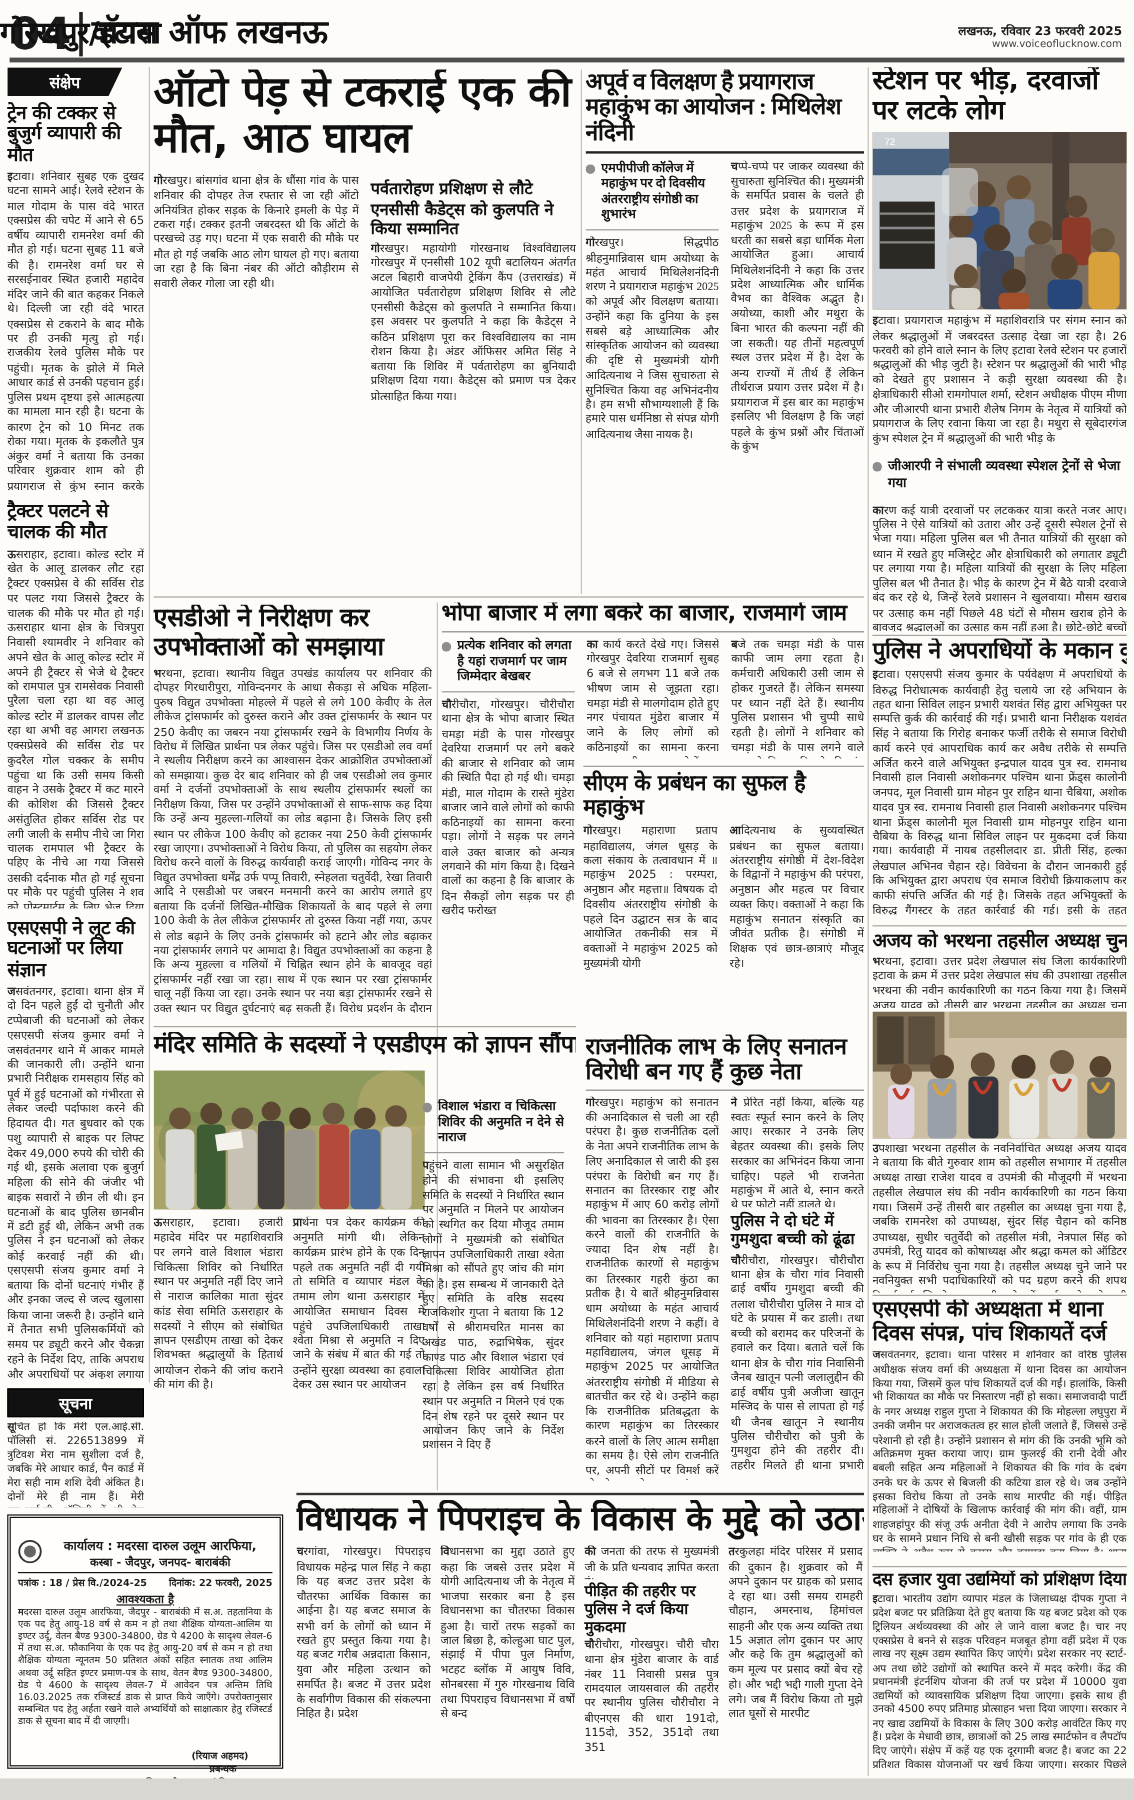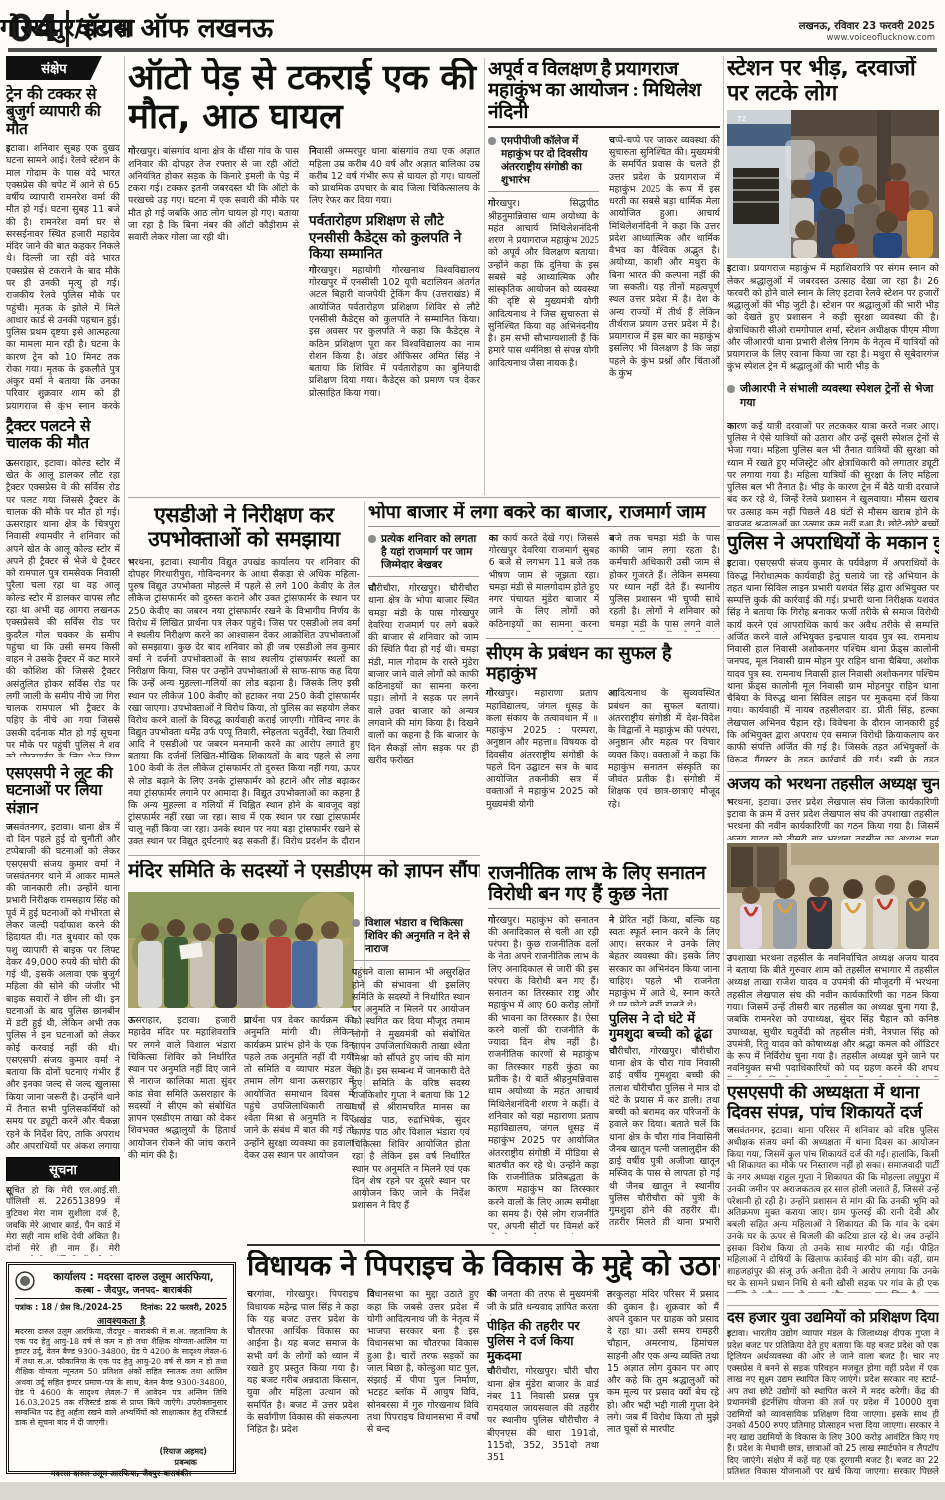--- a/index.html
+++ b/index.html
@@ -66,21 +66,21 @@
     <div>
       <div class="hl" style="font-size:15.5px;margin:8px 0 4px;">एसएसपी ने लूट की घटनाओं पर लिया संज्ञान</div>
       <div class="body" style="height:328px;">जसवंतनगर, इटावा। थाना क्षेत्र में दो दिन पहले हुईं दो चुनौती और टप्पेबाजी की घटनाओं को लेकर एसएसपी संजय कुमार वर्मा ने जसवंतनगर थाने में आकर मामले की जानकारी ली। उन्होंने थाना प्रभारी निरीक्षक रामसहाय सिंह को पूर्व में हुई घटनाओं को गंभीरता से लेकर जल्दी पर्दाफाश करने की हिदायत दी। गत बुधवार को एक पशु व्यापारी से बाइक पर लिफ्ट देकर 49,000 रुपये की चोरी की गई थी, इसके अलावा एक बुजुर्ग महिला की सोने की जंजीर भी बाइक सवारों ने छीन ली थी। इन घटनाओं के बाद पुलिस छानबीन में डटी हुई थी, लेकिन अभी तक पुलिस ने इन घटनाओं को लेकर कोई करवाई नहीं की थी। एसएसपी संजय कुमार वर्मा ने बताया कि दोनों घटनाएं गंभीर हैं और इनका जल्द से जल्द खुलासा किया जाना जरूरी है। उन्होंने थाने में तैनात सभी पुलिसकर्मियों को समय पर ड्यूटी करने और चैकन्ना रहने के निर्देश दिए, ताकि अपराध और अपराधियों पर अंकुश लगाया जा सके।</div>
     </div>
     <div style="margin-top:8px;">
       <div class="blackbar" style="font-size:13px;padding:2px 0;border:1px solid #000;">सूचना</div>
       <div class="body" style="height:98px;margin-top:4px;font-size:8.8px;">सूचित हो कि मेरी एल.आई.सी. पॉलिसी सं. 226513899 में त्रुटिवश मेरा नाम सुशीला दर्ज है, जबकि मेरे आधार कार्ड, पैन कार्ड में मेरा सही नाम शशि देवी अंकित है। दोनों मेरे ही नाम हैं। मेरी एल.आई.सी. पॉलिसी में भी मेरा सही नाम दर्ज किया जाये। शशि देवी पत्नी रघुनन्दन नि.- ग्राम गौंदा मोक्रम नगर, पर. व तह. मलिहाबाद जनपद लखनऊ।</div>
     </div>
   </div>
 
-  <div class="abs adbox" style="left:6px;top:1262px;width:230px;height:212px;padding:4px 6px;box-sizing:border-box;">
+  <div class="abs adbox" style="left:6px;top:1262px;width:230px;height:212px;padding:16px 6px;box-sizing:border-box;">
     <div style="display:flex;gap:5px;align-items:center;border-bottom:1px solid #111;padding-bottom:2px;">
       <span style="flex:0 0 20px;">
         <svg width="20" height="20" viewBox="0 0 20 20">
             <circle cx="10" cy="10" r="9" fill="none" stroke="#333" stroke-width="1.5"></circle>
             <circle cx="10" cy="10" r="5" fill="#666"></circle>
           </svg>
       </span>
       <span style="text-align:center;flex:1;">
         <div style="font-weight:700;font-size:10.5px;">कार्यालय : मदरसा दारुल उलूम आरफिया,</div>
         <div style="font-weight:700;font-size:9.5px;">कस्बा - जैदपुर, जनपद- बाराबंकी</div>
@@ -97,21 +97,20 @@
     <div style="text-align:center;font-size:8px;font-weight:700;">मदरसा दारुल उलूम आरफिया, जैदपुर-बाराबंकी।</div>
   </div>
 
   <div class="abs" style="left:128px;top:58px;width:352px;height:437px;overflow:hidden;">
     <div class="hl" style="font-size:35px;">ऑटो पेड़ से टकराई एक की मौत, आठ घायल</div>
     <div class="cols" style="margin-top:9px;">
       <div style="width:171px;">
         <div class="body" style="height:225px;">गोरखपुर। बांसगांव थाना क्षेत्र के धौंसा गांव के पास शनिवार की दोपहर तेज रफ्तार से जा रही ऑटो अनियंत्रित होकर सड़क के किनारे इमली के पेड़ में टकरा गई। टक्कर इतनी जबरदस्त थी कि ऑटो के परखच्चे उड़ गए। घटना में एक सवारी की मौके पर मौत हो गई जबकि आठ लोग घायल हो गए। बताया जा रहा है कि बिना नंबर की ऑटो कौड़ीराम से सवारी लेकर गोला जा रही थी।</div>
       </div>
       <div style="width:171px;">
-        <div class="body" style="height:62px;">निवासी अम्मरपुर थाना बांसगांव तथा एक अज्ञात महिला उम्र करीब 40 वर्ष और अज्ञात बालिका उम्र करीब 12 वर्ष गंभीर रूप से घायल हो गए। घायलों को प्राथमिक उपचार के बाद जिला चिकित्सालय के लिए रेफर कर दिया गया।</div>
         <div class="subhl">पर्वतारोहण प्रशिक्षण से लौटे एनसीसी कैडेट्स को कुलपति ने किया सम्मानित</div>
         <div class="body" style="height:170px;">गोरखपुर। महायोगी गोरखनाथ विश्वविद्यालय गोरखपुर में एनसीसी 102 यूपी बटालियन अंतर्गत अटल बिहारी वाजपेयी ट्रेकिंग कैंप (उत्तराखंड) में आयोजित पर्वतारोहण प्रशिक्षण शिविर से लौटे एनसीसी कैडेट्स को कुलपति ने सम्मानित किया। इस अवसर पर कुलपति ने कहा कि कैडेट्स ने कठिन प्रशिक्षण पूरा कर विश्वविद्यालय का नाम रोशन किया है। अंडर ऑफिसर अमित सिंह ने बताया कि शिविर में पर्वतारोहण का बुनियादी प्रशिक्षण दिया गया। कैडेट्स को प्रमाण पत्र देकर प्रोत्साहित किया गया।</div>
       </div>
     </div>
   </div>
 
   <div class="abs" style="left:488px;top:58px;width:232px;height:437px;overflow:hidden;font-family:Liberation Serif, serif;">
     <div class="hl" style="font-size:19px;border-bottom:2px solid #222;padding-bottom:4px;">अपूर्व व विलक्षण है प्रयागराज महाकुंभ का आयोजन : मिथिलेश नंदिनी</div>
     <div class="cols" style="margin-top:6px;">
       <div style="width:111px;">
@@ -166,21 +165,21 @@
     </div>
     <div class="body" style="height:116px;margin-top:4px;">इटावा। प्रयागराज महाकुंभ में महाशिवरात्रि पर संगम स्नान को लेकर श्रद्धालुओं में जबरदस्त उत्साह देखा जा रहा है। 26 फरवरी को होने वाले स्नान के लिए इटावा रेलवे स्टेशन पर हजारों श्रद्धालुओं की भीड़ जुटी है। स्टेशन पर श्रद्धालुओं की भारी भीड़ को देखते हुए प्रशासन ने कड़ी सुरक्षा व्यवस्था की है। क्षेत्राधिकारी सीओ रामगोपाल शर्मा, स्टेशन अधीक्षक पीएम मीणा और जीआरपी थाना प्रभारी शैलेष निगम के नेतृत्व में यात्रियों को प्रयागराज के लिए रवाना किया जा रहा है। मथुरा से सूबेदारगंज कुंभ स्पेशल ट्रेन में श्रद्धालुओं की भारी भीड़ के</div>
     <div class="bullet" style="margin-top:4px;font-size:11px;border-bottom:none;">
         <span class="dot"></span>
         <span>जीआरपी ने संभाली व्यवस्था स्पेशल ट्रेनों से भेजा गया</span>
       </div>
     <div class="body" style="height:130px;">कारण कई यात्री दरवाजों पर लटककर यात्रा करते नजर आए। पुलिस ने ऐसे यात्रियों को उतारा और उन्हें दूसरी स्पेशल ट्रेनों से भेजा गया। महिला पुलिस बल भी तैनात यात्रियों की सुरक्षा को ध्यान में रखते हुए मजिस्ट्रेट और क्षेत्राधिकारी को लगातार ड्यूटी पर लगाया गया है। महिला यात्रियों की सुरक्षा के लिए महिला पुलिस बल भी तैनात है। भीड़ के कारण ट्रेन में बैठे यात्री दरवाजे बंद कर रहे थे, जिन्हें रेलवे प्रशासन ने खुलवाया। मौसम खराब पर उत्साह कम नहीं पिछले 48 घंटों से मौसम खराब होने के बावजूद श्रद्धालुओं का उत्साह कम नहीं हुआ है। छोटे-छोटे बच्चों से लेकर बुजुर्गों तक सभी महाकुंभ में स्नान के लिए उत्साहित हैं। शनिवार और रविवार के वीकेंड ऑफ के कारण प्रशासन को और अधिक भीड़ की आशंका है, जिसके लिए सुरक्षा व्यवस्था और ट्रैफिक नियंत्रण के विशेष इंतजाम किए गए हैं। धैर्य बनाए रखने की अपील रेलवे प्रशासन ने यात्रियों से अपील की है कि वे धैर्य और अनुशासन बनाए रखें, प्रशासन के निर्देशों का पालन करें और किसी भी समस्या की स्थिति में तुरंत संबंधित अधिकारियों से संपर्क करें।</div>
   </div>
 
   <div class="abs" style="left:128px;top:504px;width:232px;height:348px;overflow:hidden;">
-    <div class="hl" style="font-size:21px;text-align:center;">एसडीओ ने निरीक्षण कर उपभोक्ताओं को समझाया</div>
+    <div class="hl" style="font-size:21px;text-align:left;">एसडीओ ने निरीक्षण कर उपभोक्ताओं को समझाया</div>
     <div class="body" style="height:290px;margin-top:5px;font-size:9.2px;">भरथना, इटावा। स्थानीय विद्युत उपखंड कार्यालय पर शनिवार की दोपहर गिरधारीपुरा, गोविन्दनगर के आधा सैकड़ा से अधिक महिला-पुरुष विद्युत उपभोक्ता मोहल्ले में पहले से लगे 100 केवीए के तेल लीकेज ट्रांसफार्मर को दुरुस्त कराने और उक्त ट्रांसफार्मर के स्थान पर 250 केवीए का जबरन नया ट्रांसफार्मर रखने के विभागीय निर्णय के विरोध में लिखित प्रार्थना पत्र लेकर पहुंचे। जिस पर एसडीओ लव वर्मा ने स्थलीय निरीक्षण करने का आश्वासन देकर आक्रोशित उपभोक्ताओं को समझाया। कुछ देर बाद शनिवार को ही जब एसडीओ लव कुमार वर्मा ने दर्जनों उपभोक्ताओं के साथ स्थलीय ट्रांसफार्मर स्थलों का निरीक्षण किया, जिस पर उन्होंने उपभोक्ताओं से साफ-साफ कह दिया कि उन्हें अन्य मुहल्ला-गलियों का लोड बढ़ाना है। जिसके लिए इसी स्थान पर लीकेज 100 केवीए को हटाकर नया 250 केवी ट्रांसफार्मर रखा जाएगा। उपभोक्ताओं ने विरोध किया, तो पुलिस का सहयोग लेकर विरोध करने वालों के विरुद्ध कार्यवाही कराई जाएगी। गोविन्द नगर के विद्युत उपभोक्ता धर्मेंद्र उर्फ पप्पू तिवारी, स्नेहलता चतुर्वेदी, रेखा तिवारी आदि ने एसडीओ पर जबरन मनमानी करने का आरोप लगाते हुए बताया कि दर्जनों लिखित-मौखिक शिकायतों के बाद पहले से लगा 100 केवी के तेल लीकेज ट्रांसफार्मर तो दुरुस्त किया नहीं गया, ऊपर से लोड बढ़ाने के लिए उनके ट्रांसफार्मर को हटाने और लोड बढ़ाकर नया ट्रांसफार्मर लगाने पर आमादा है। विद्युत उपभोक्ताओं का कहना है कि अन्य मुहल्ला व गलियों में चिह्नित स्थान होने के बावजूद वहां ट्रांसफार्मर नहीं रखा जा रहा। साथ में एक स्थान पर रखा ट्रांसफार्मर चालू नहीं किया जा रहा। उनके स्थान पर नया बड़ा ट्रांसफार्मर रखने से उक्त स्थान पर विद्युत दुर्घटनाएं बढ़ सकती हैं। विरोध प्रदर्शन के दौरान दयाराम, निक्की, राजेश, अतुल कुमार, अनुराग शुक्ला, देवेंद्री देवी, बेचो शुक्ला, मंजू प्रजापति, रेखा, निर्मला, सुनीता चैबे, जानवी, रेखा तिवारी, हिमांशु तिवारी, जितेंद्र कुमार, संदीप कुमार, नरेंद्र कुमार, नागेन्द्र सिंह आदि विद्युत उपभोक्ता मौजूद रहे।</div>
   </div>
 
   <div class="abs" style="left:368px;top:502px;width:352px;height:352px;overflow:hidden;">
     <div class="hl" style="font-size:18.5px;border-bottom:1px solid #888;padding-bottom:3px;white-space:nowrap;">भोपा बाजार में लगा बकरे का बाजार, राजमार्ग जाम</div>
     <div class="cols" style="margin-top:5px;">
       <div style="width:111px;">
         <div class="bullet" style="font-size:10.5px;">
             <span class="dot"></span>
             <span>प्रत्येक शनिवार को लगता है यहां राजमार्ग पर जाम जिम्मेदार बेखबर</span>

